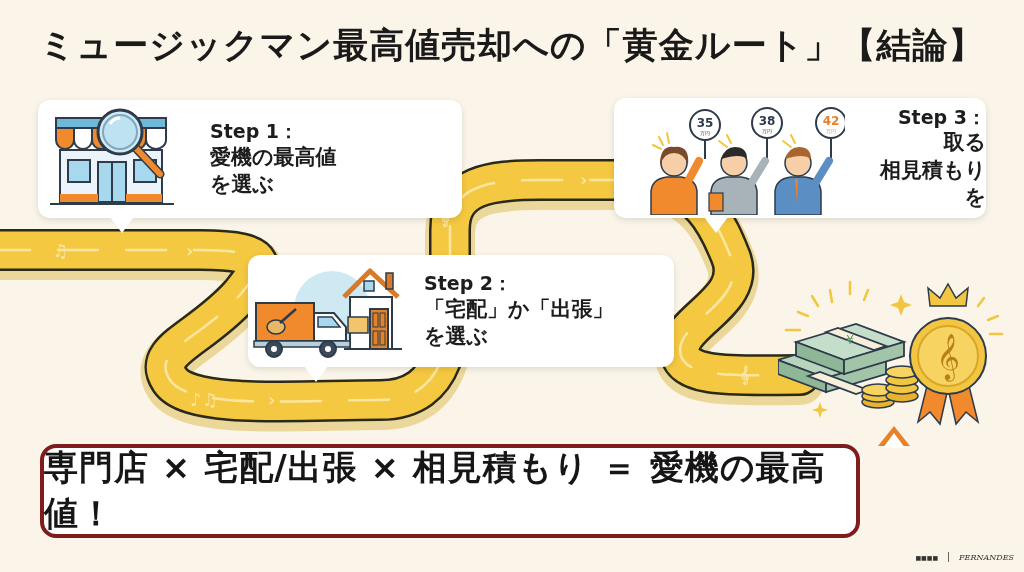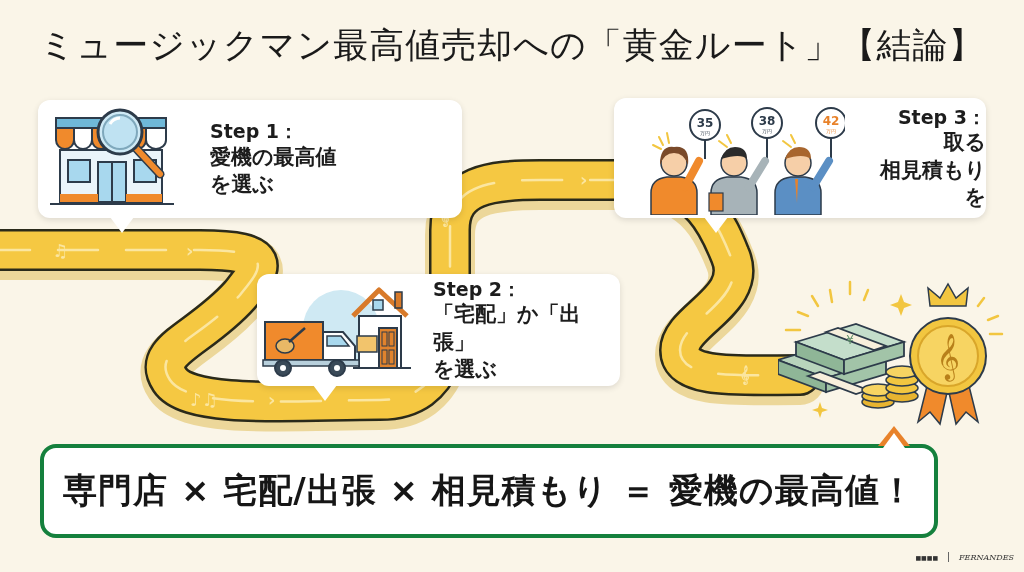--- a/index.html
+++ b/index.html
@@ -5,21 +5,21 @@
   * { box-sizing: border-box; margin: 0; padding: 0; }
   html, body { width: 1024px; height: 572px; overflow: hidden; }
   body {
     background: #faf5e8;
     font-family: "DejaVu Sans", "Liberation Sans", sans-serif;
     position: relative;
     color: #1f1f1f;
   }
   .title {
     position: absolute; left: 0; top: 22px; width: 1024px;
-    text-align: center; font-size: 35px; font-weight: 400;
+    text-align: center; font-size: 35px; font-weight: 700;
     letter-spacing: 1px; color: #1a1a1a;
   }
   svg.road { position: absolute; left: 0; top: 0; width: 1024px; height: 572px; }
 
   .card {
     position: absolute; background: #ffffff; border-radius: 12px;
     box-shadow: 0 2px 6px rgba(0,0,0,0.12);
     display: flex; align-items: center;
   }
   .card::after {
@@ -31,33 +31,33 @@
   .card .text {
     font-size: 21px; font-weight: 700; line-height: 1.3; color: #1d1d1d;
   }
   .card .step-label { display: block; font-size: 19px; }
 
   #card1 { left: 38px; top: 100px; width: 424px; height: 118px; }
   #card1::after { left: 72px; }
   #card1 .illus { width: 150px; height: 110px; margin-left: 4px; }
   #card1 .text { margin-left: 18px; }
 
-  #card2 { left: 257px; top: 255px; width: 363px; height: 112px; margin-top: 19px; }
+  #card2 { left: 248px; top: 255px; width: 426px; height: 112px; }
   #card2::after { left: 56px; }
   #card2 .illus { width: 160px; height: 104px; margin-left: 4px; }
   #card2 .text { margin-left: 12px; }
 
   #card3 { left: 614px; top: 98px; width: 372px; height: 120px; padding-left: 29px; }
   #card3::after { left: 90px; }
   #card3 .illus { width: 200px; height: 114px; margin-left: 2px; }
   #card3 .text { margin-left: 14px; text-align: right; }
 
   .result-box {
-    position: absolute; left: 40px; top: 444px; width: 898px; height: 94px;
-    background: #ffffff; border: 4px solid #15803d; border-radius: 16px;
+    position: absolute; left: 40px; top: 444px; width: 820px; height: 94px;
+    background: #ffffff; border: 4px solid #7f1d1d; border-radius: 16px;
     display: flex; align-items: center; justify-content: center;
   }
   .result-box::before {
     content: ""; position: absolute; top: -22px; left: 834px;
     border-left: 16px solid transparent; border-right: 16px solid transparent;
     border-bottom: 20px solid #e8822a;
   }
   .result-box::after {
     content: ""; position: absolute; top: -15px; left: 839px;
     border-left: 11px solid transparent; border-right: 11px solid transparent;

